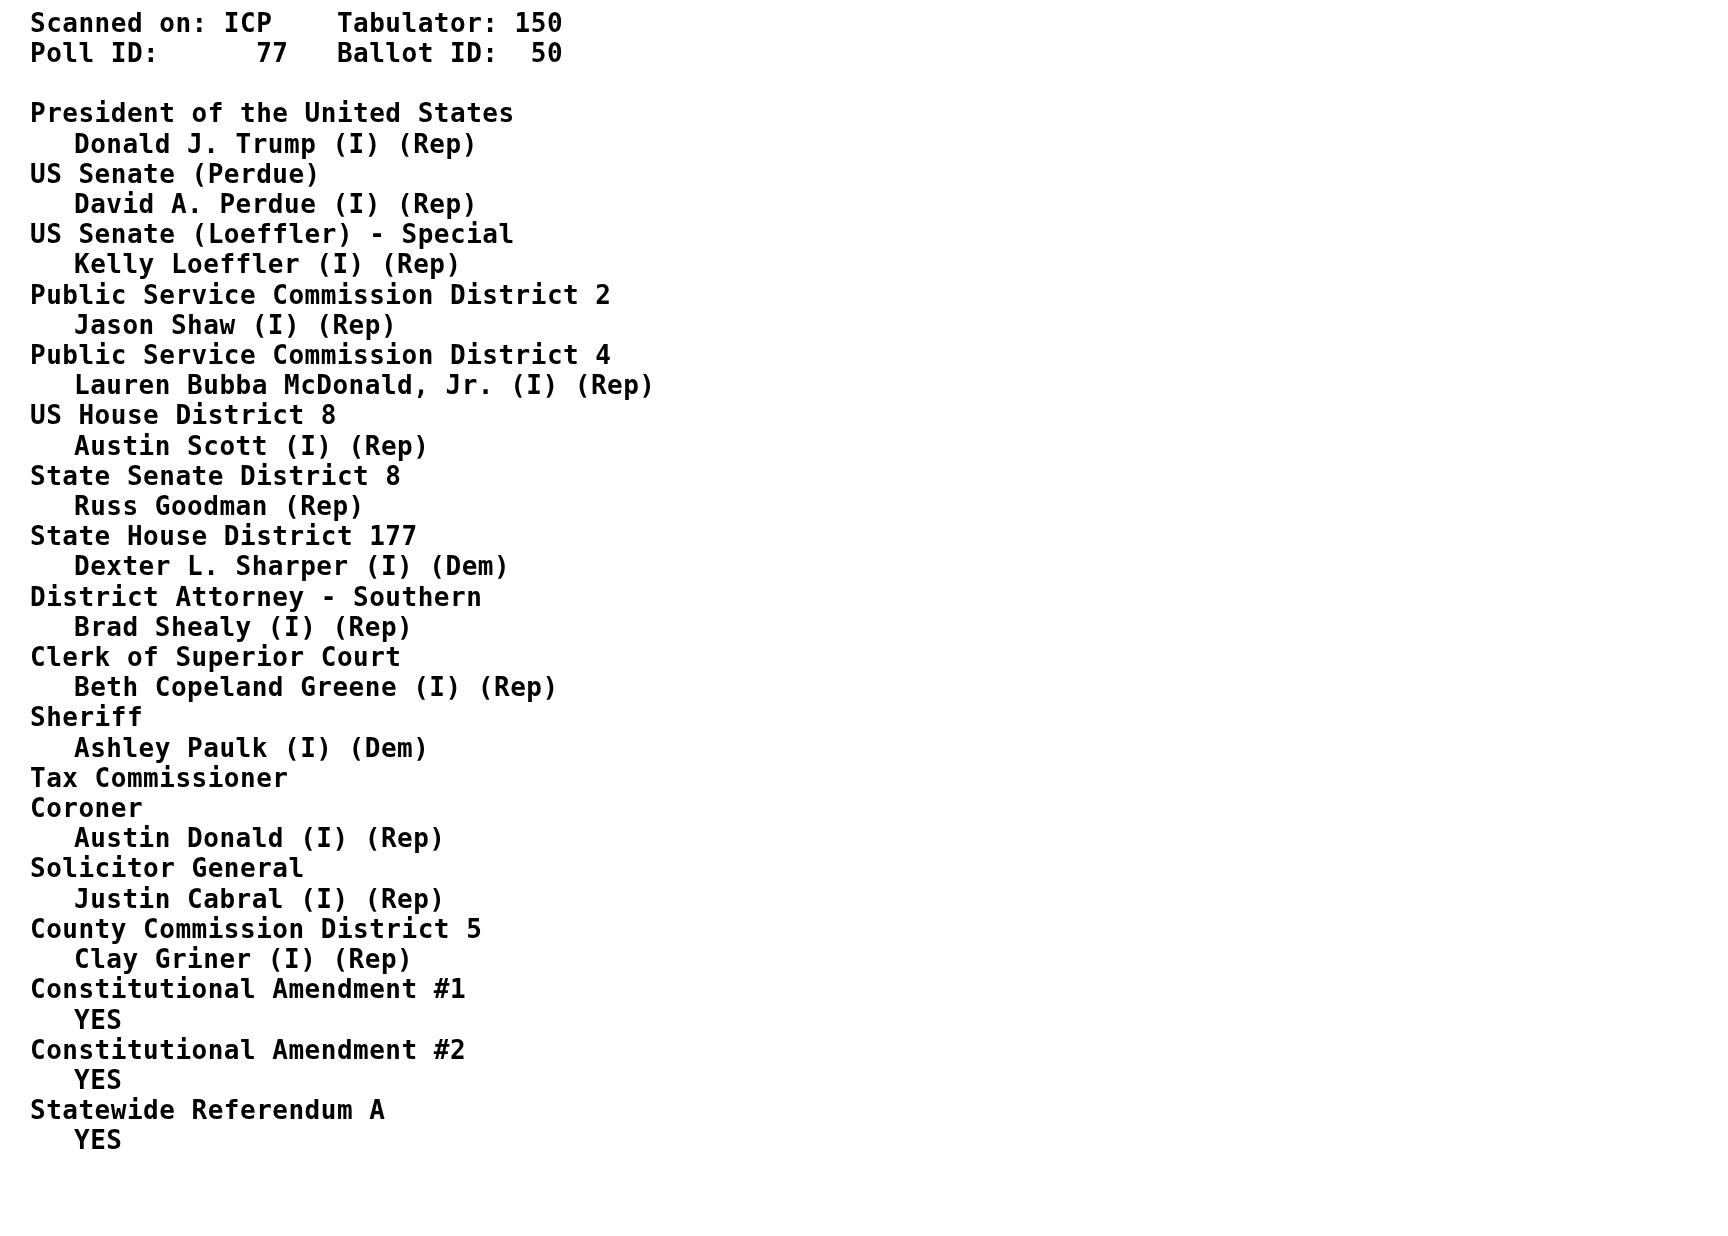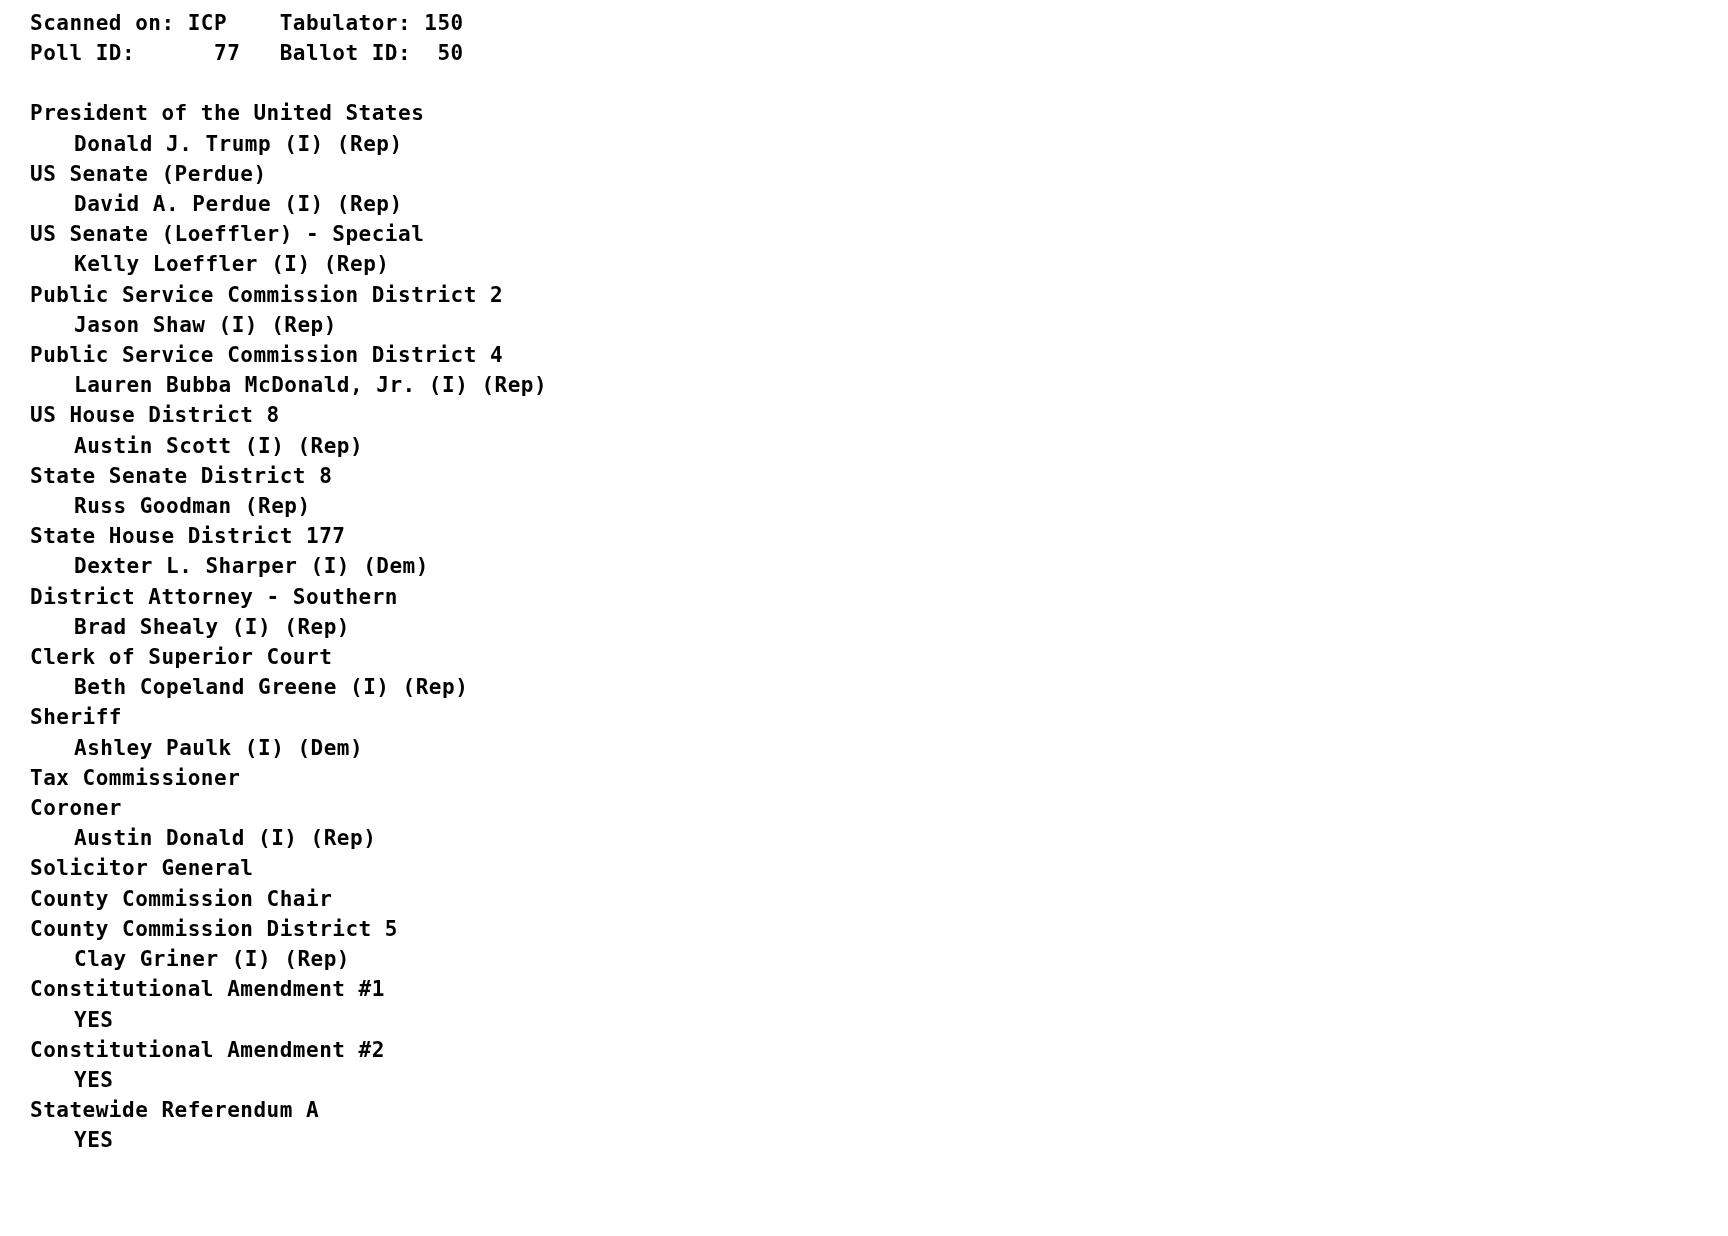--- a/index.html
+++ b/index.html
@@ -11,21 +11,21 @@
     width: 1728px;
     height: 1236px;
     font-family: "DejaVu Sans Mono", "Liberation Mono", monospace;
     color: #000000;
     overflow: hidden;
   }
   .sheet {
     padding: 8px 0 0 30px;
   }
   .line {
-    font-size: 21px;
+    font-size: 26px;
     line-height: 30.2px;
     white-space: pre;
     letter-spacing: 0.5px;
     font-weight: 700;
   }
   .spacer {
     height: 30px;
   }
   .indent {
     padding-left: 44px;
@@ -91,23 +91,23 @@
     </div>
     <div>
       <div class="line">Tax Commissioner</div>
     </div>
     <div>
       <div class="line">Coroner</div>
       <div class="line indent">Austin Donald (I) (Rep)</div>
     </div>
     <div>
       <div class="line">Solicitor General</div>
+      <div class="line indent">Justin Cabral (I) (Rep)</div>
     </div>
     <div>
-      <div class="line">County Commission Chair</div>
     </div>
     <div>
       <div class="line">County Commission District 5</div>
       <div class="line indent">Clay Griner (I) (Rep)</div>
     </div>
     <div>
       <div class="line">Constitutional Amendment #1</div>
       <div class="line indent">YES</div>
     </div>
     <div>

